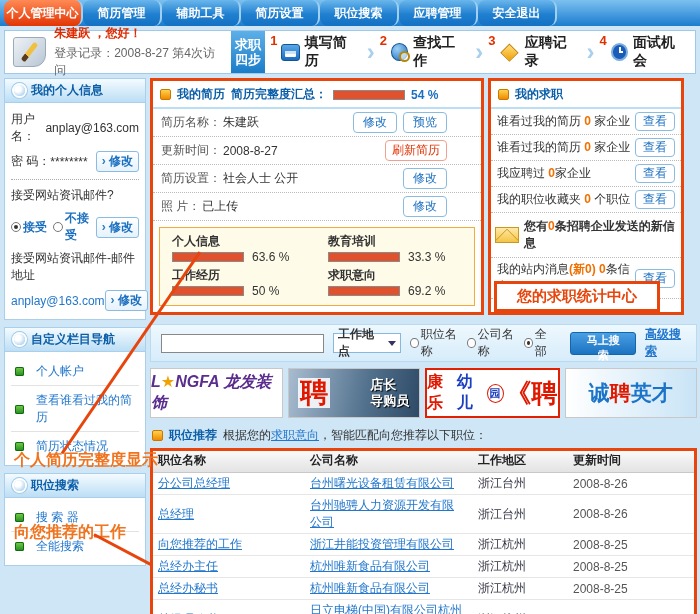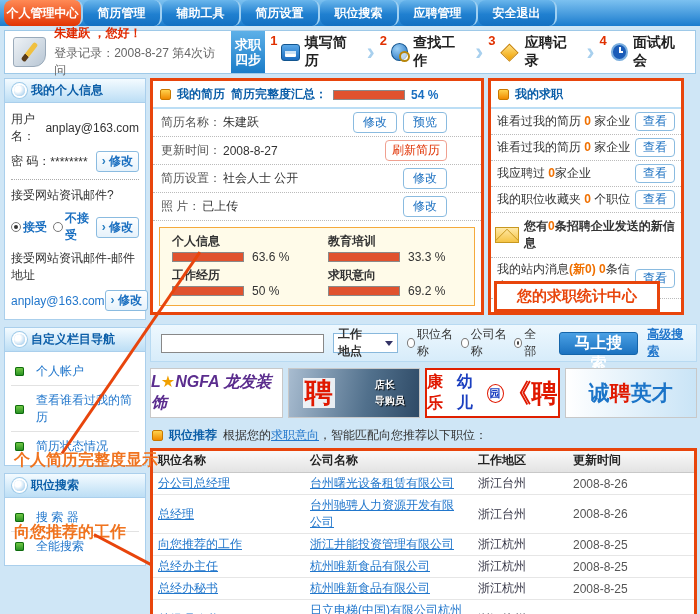--- a/index.html
+++ b/index.html
@@ -101,31 +101,31 @@
     color:#e8450c; font-size:15px; font-weight:bold; text-align:center; padding:3px 0; }
 
   
   .search-strip { margin-top:9px; background:linear-gradient(#eef8fe,#d7ecfa); border:1px solid #b8daf2; height:38px;
     display:flex; align-items:center; gap:9px; padding:0 10px; }
   .search-input { width:168px; height:19px; border:1px solid #888; font-size:12px; padding:0 3px; background:#fff; }
   .dropdown { border:1px solid #88b8dc; background:#fff; height:20px; padding:0 4px; display:flex; align-items:center; gap:12px; font-weight:bold; color:#333; cursor:pointer; }
   .caret { width:0; height:0; border-left:4px solid transparent; border-right:4px solid transparent; border-top:5px solid #336; }
   .radio-group { display:flex; align-items:center; }
   .radio-group .plain { color:#333; font-weight:normal; margin-right:7px; }
-  .btn-search { background:linear-gradient(#4aa0e4,#1b72c0); color:#fff; font-weight:bold; border:1px solid #1565aa; border-radius:3px; height:23px; padding:0 13px; font-size:16px; cursor:pointer; }
+  .btn-search { background:linear-gradient(#4aa0e4,#1b72c0); color:#fff; font-weight:bold; border:1px solid #1565aa; border-radius:3px; height:23px; padding:0 13px; font-size:11px; cursor:pointer; }
   .adv-link { font-weight:bold; }
 
   
   .banners { margin-top:6px; display:flex; gap:5px; }
   .banner { flex:1; height:50px; border:1px solid #c8c8c8; display:flex; align-items:center; justify-content:center; cursor:pointer; overflow:hidden; }
   .b1 { background:#fff; color:#5b2d8e; font-weight:bold; font-size:16px; font-style:italic; }
   .b1 .star { color:#f0a000; font-style:normal; }
   .b2 { background:linear-gradient(100deg,#a8bcd0,#51708c 60%,#2e4a66); gap:6px; }
   .b2 .pin { color:#e01800; font-size:28px; font-weight:bold; background:rgba(255,255,255,.85); padding:0 2px; line-height:30px; }
-  .b2 .tx { color:#fff; font-weight:bold; font-size:10px; text-shadow:1px 1px 1px #000; line-height:16px;margin-left:34px; }
+  .b2 .tx { color:#fff; font-weight:bold; font-size:13px; text-shadow:1px 1px 1px #000; line-height:16px;margin-left:34px; }
   .b3 { background:#fff; border:2px solid #e02000; gap:2px; font-weight:bold; }
   .b3 .red { color:#e01800; font-size:16px; }
   .b3 .blue { color:#1b3fc0; font-size:16px; }
   .b3 .circ { color:#1b3fc0; border:1px solid #e01800; border-radius:50%; font-size:11px; padding:1px 2px; }
   .b3 .pin2 { color:#e01800; font-size:26px; }
   .b4 { background:linear-gradient(90deg,#ffffff,#c9e4f6); font-weight:bold; font-size:21px; }
   .b4 .blue { color:#1b74c8; } .b4 .red { color:#e01800; }
 
   
   .jobs-head { display:flex; align-items:center; gap:6px; margin:9px 0 4px 2px; }

